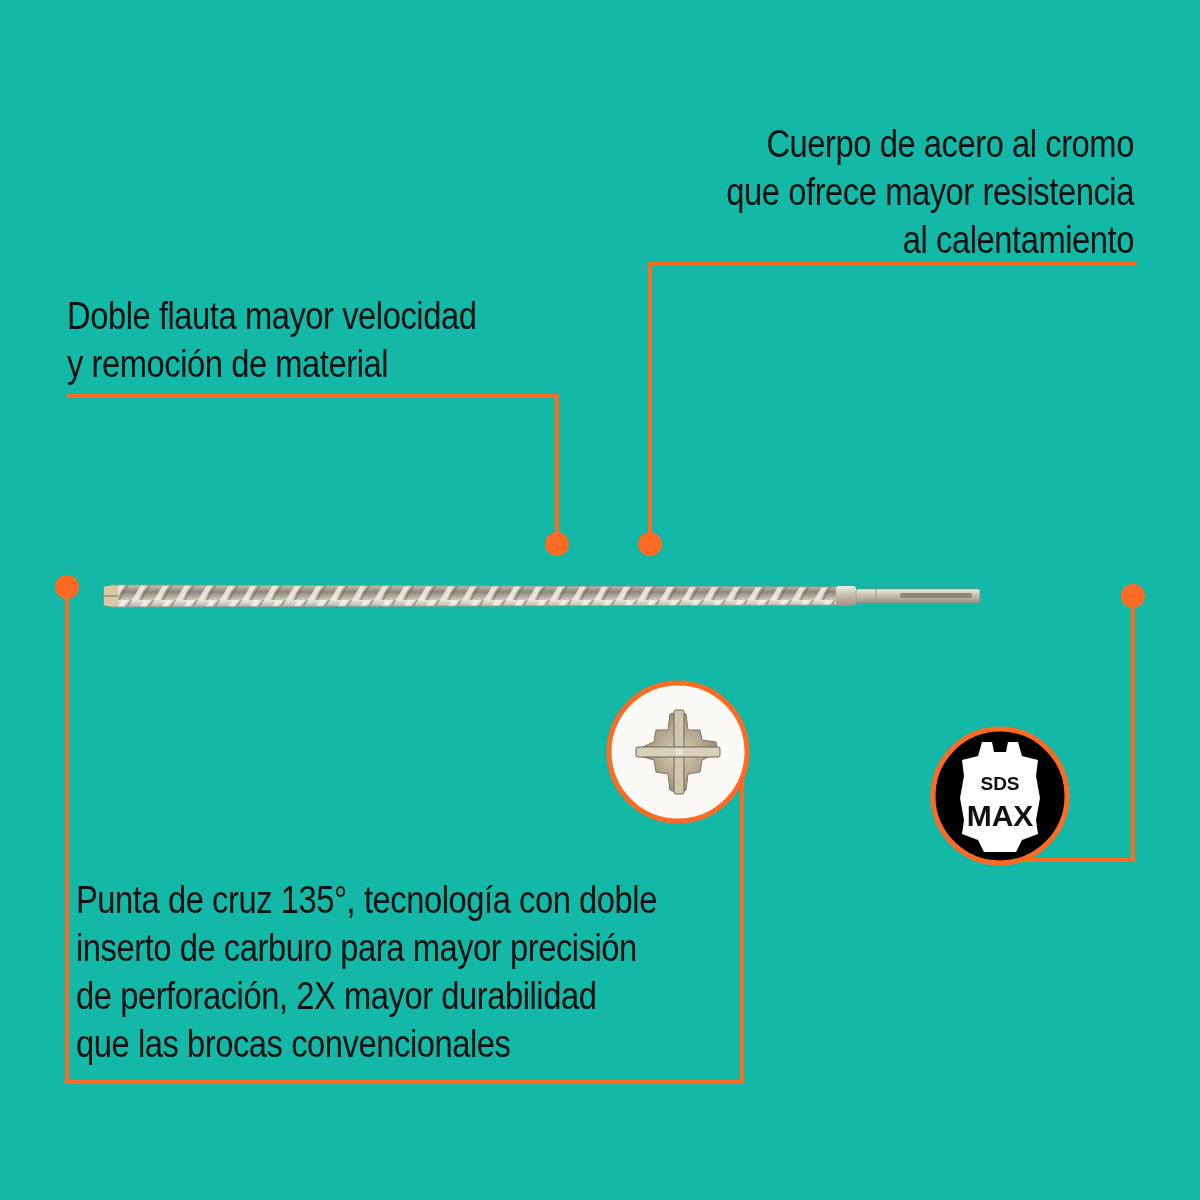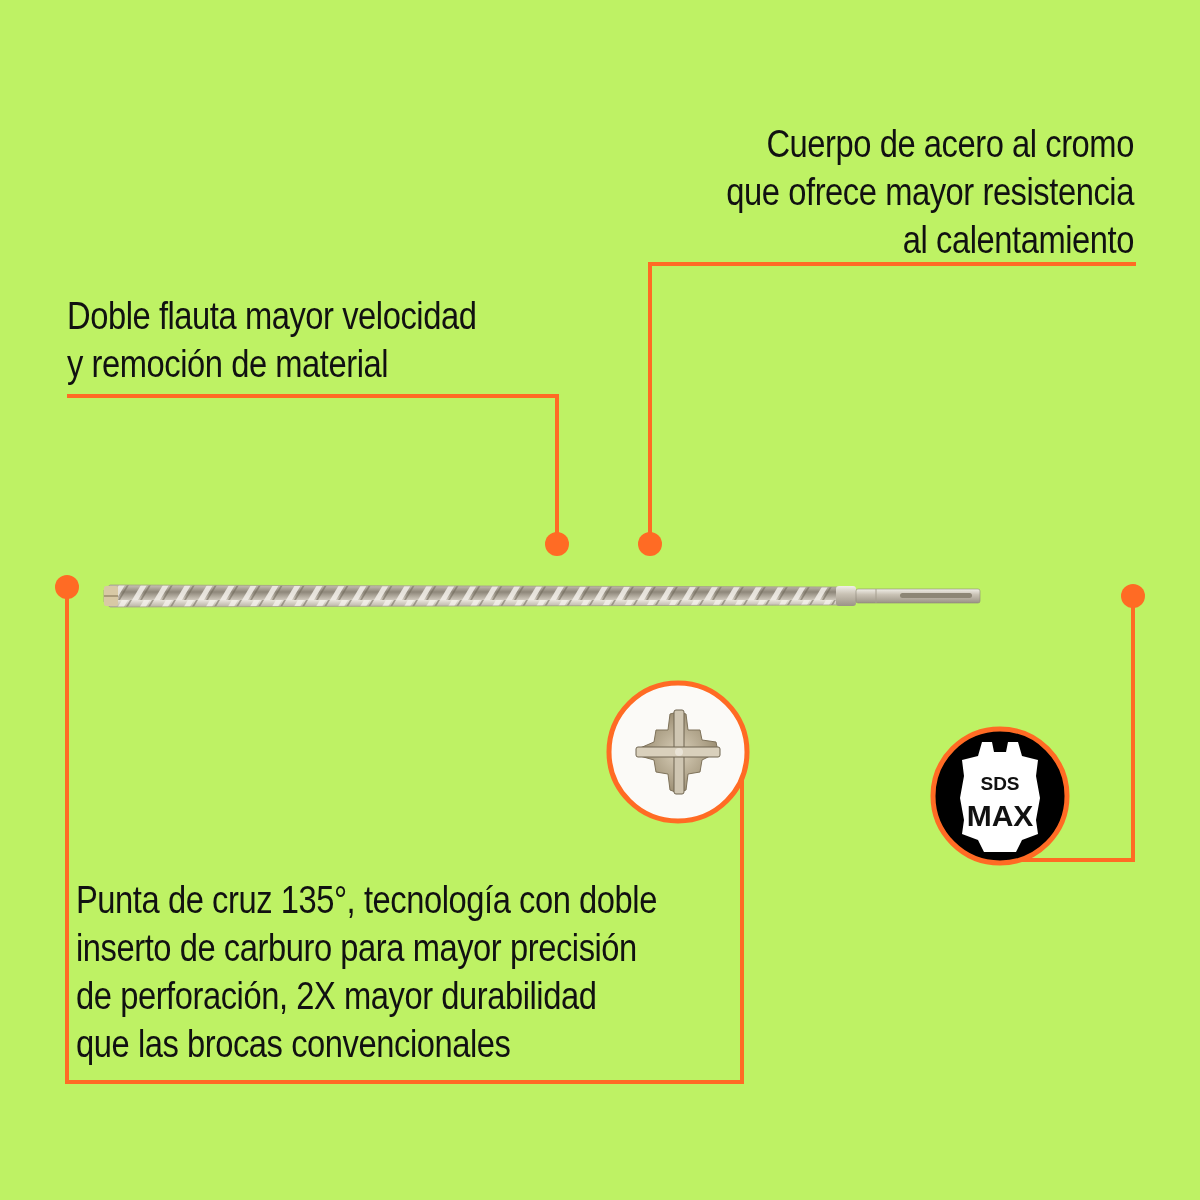--- a/index.html
+++ b/index.html
@@ -1,16 +1,16 @@
 <!DOCTYPE html>
 <html><head>
 <meta charset="utf-8">
 <style>
   html, body { margin: 0; padding: 0; background: #ffffff; }
-  .canvas { position: relative; width: 1200px; height: 1200px; overflow: hidden; background: #bef264;
+  .canvas { position: relative; width: 1200px; height: 1200px; overflow: hidden; background: #14b8a6;
     font-family: "Liberation Sans", "DejaVu Sans", sans-serif; }
   .txt { position: absolute; color: #111111; font-size: 38px; line-height: 48px; letter-spacing: -0.5px;
     transform: scaleX(0.86); white-space: nowrap; }
   .txt.right { text-align: right; transform-origin: right top; }
   .txt.left { text-align: left; transform-origin: left top; }
   .line { position: absolute; background: #FF6B24; }
   .dot { position: absolute; width: 24px; height: 24px; border-radius: 50%; background: #FF6B24; margin-left: -12px; margin-top: -12px; }
   .svgwrap { position: absolute; left: 0; top: 0; }
 </style>
 </head>

